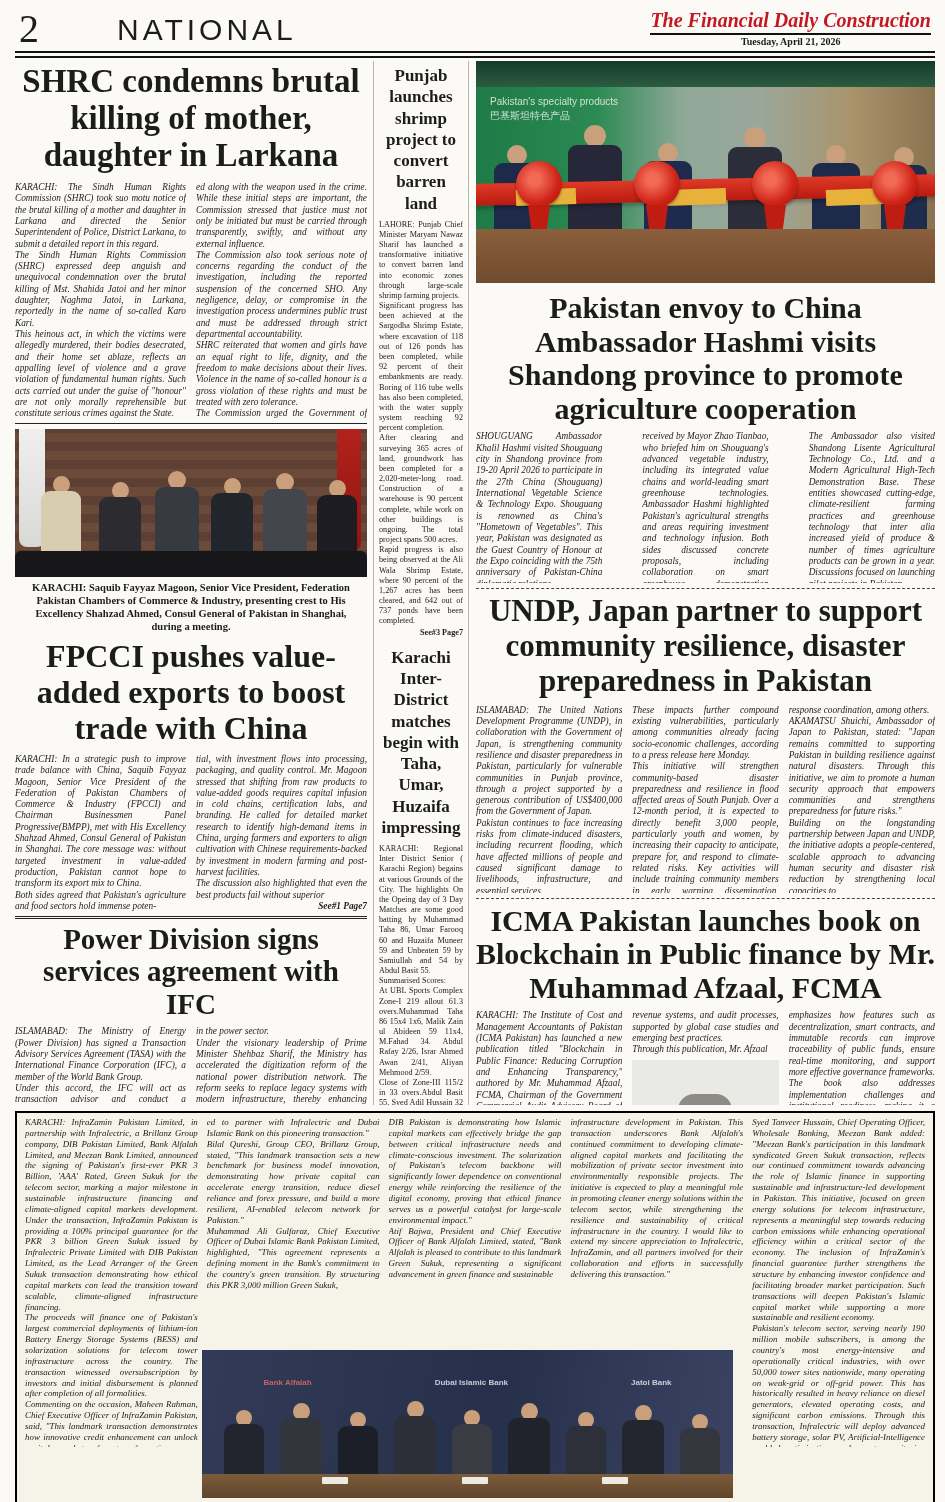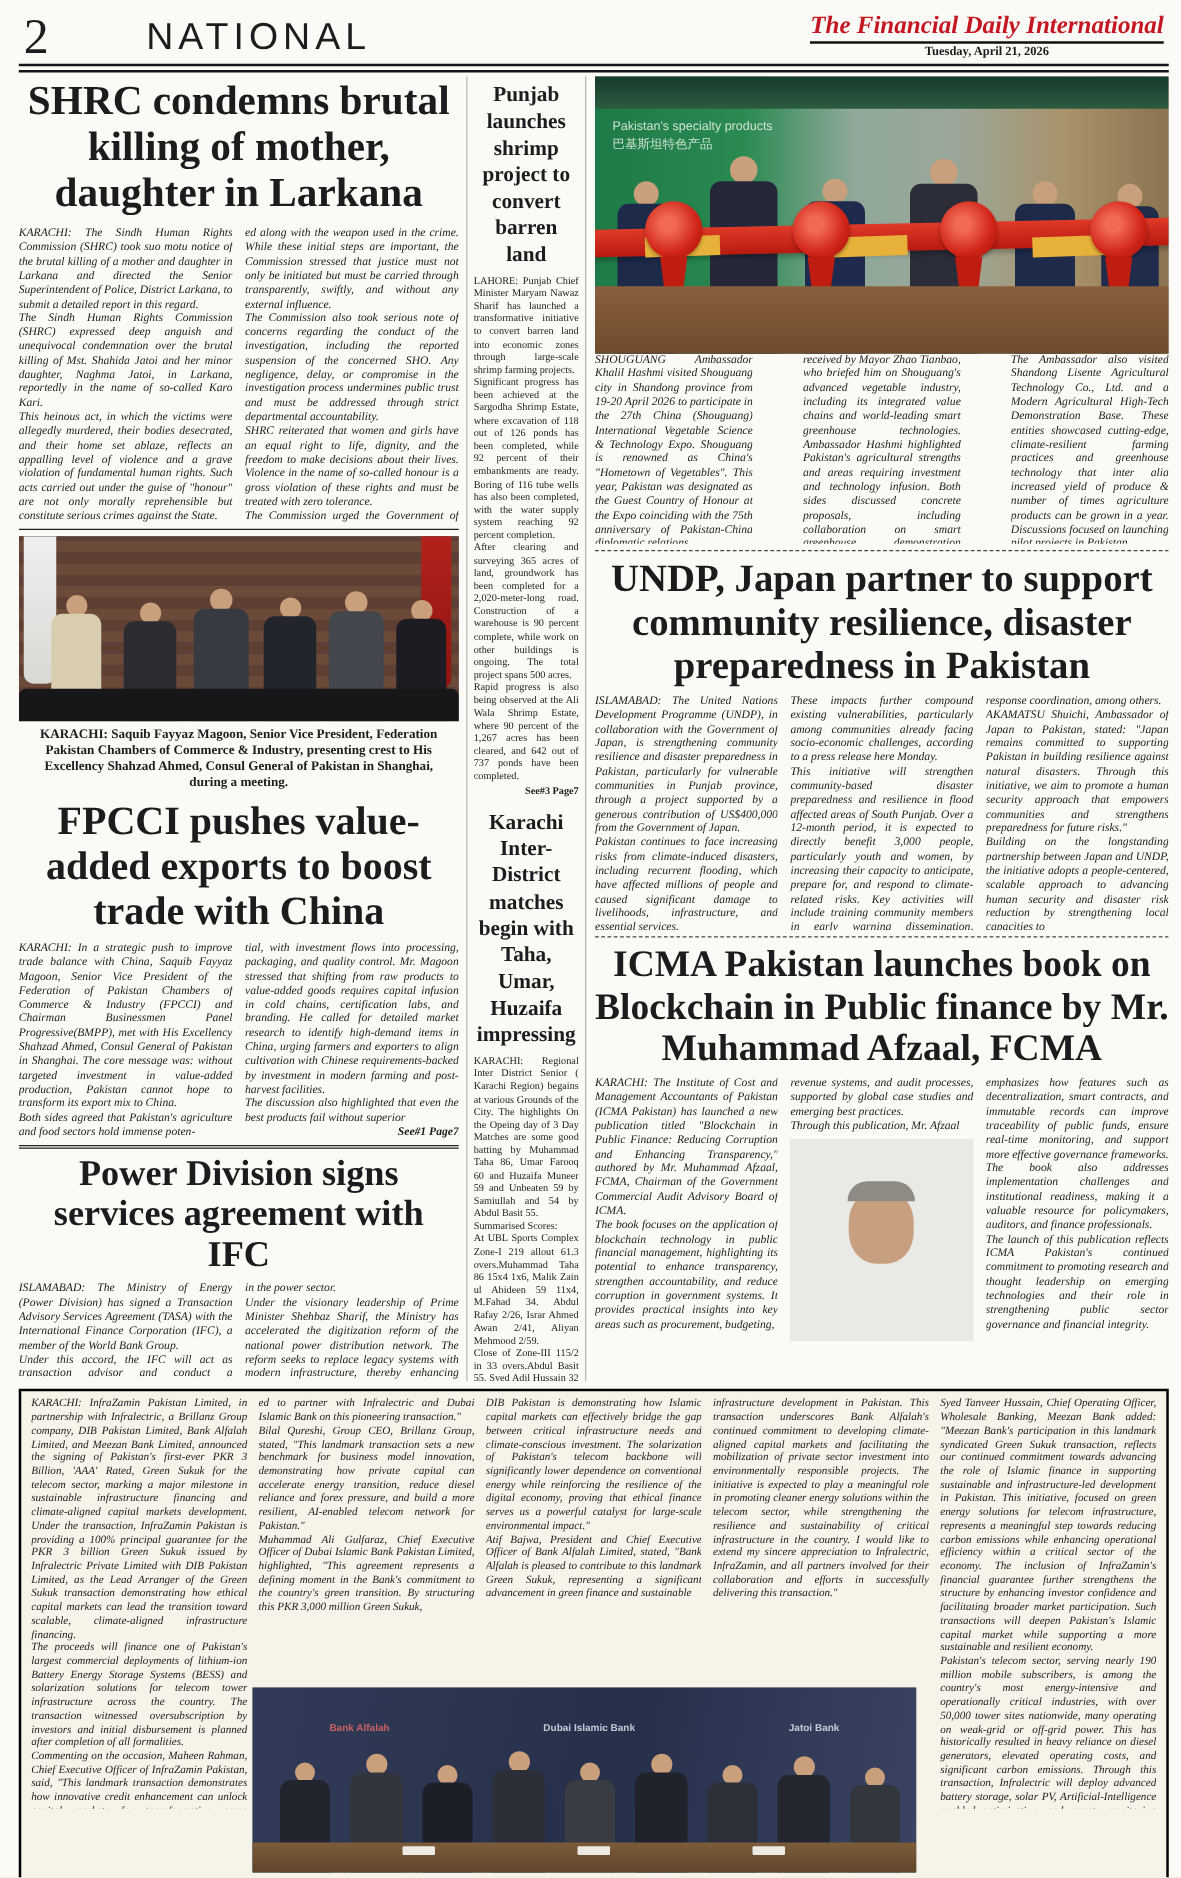--- a/index.html
+++ b/index.html
@@ -91,21 +91,21 @@
 <body>
 
 <div class="page">
 
   <div class="hdr">
     <div class="hdr-left">
       <div class="page-num">2</div>
       <div class="section-name">NATIONAL</div>
     </div>
     <div class="masthead-box">
-      <div class="masthead">The Financial Daily International</div>
+      <div class="masthead">The Financial Daily Construction</div>
       <div class="mast-date">Tuesday, April 21, 2026</div>
     </div>
   </div>
   <div class="thick-rule"></div>
 
   <div class="main-row">
 
     <div class="blk-left">
 
       <div>
@@ -249,20 +249,21 @@
         <div class="gold" style="left:190px;"></div>
         <div class="gold" style="left:350px;"></div>
         <div class="rosette" style="left:40px;"></div>
         <div class="rosette" style="left:158px;"></div>
         <div class="rosette" style="left:276px;"></div>
         <div class="rosette" style="left:396px;"></div>
         <div class="floor"></div>
       </div>
 
       <div>
+        <div class="headline h-envoy">Pakistan envoy to China Ambassador Hashmi visits Shandong province to promote agriculture cooperation</div>
         <div class="cols" style="height:152px;gap:40px;">
           <div class="body-text">SHOUGUANG Ambassador Khalil Hashmi visited Shouguang city in Shandong province from 19-20 April 2026  to participate in the 27th China (Shouguang) International Vegetable Science &amp; Technology Expo. Shouguang is renowned as China's "Hometown of Vegetables". This year, Pakistan was designated as the Guest Country of Honour at the Expo coinciding with the 75th anniversary of Pakistan-China diplomatic relations.
 On 19 April, the Ambassador was</div>
           <div class="body-text">received by Mayor Zhao Tianbao, who briefed him on Shouguang's advanced vegetable industry, including its integrated value chains and world-leading smart greenhouse technologies. Ambassador Hashmi highlighted Pakistan's agricultural strengths and areas requiring investment and technology infusion. Both sides discussed concrete proposals, including collaboration on smart greenhouse demonstration projects and deeper institutional and business linkages.</div>
           <div>
             <div class="body-text">The Ambassador also visited Shandong Lisente Agricultural Technology Co., Ltd. and a Modern Agricultural High-Tech Demonstration Base. These entities showcased cutting-edge, climate-resilient farming practices and greenhouse technology that inter alia increased yield of produce &amp; number of times agriculture products can be grown in a year. Discussions focused on launching pilot projects in Pakistan,</div>
             <div class="see">See#5 Page7</div>
           </div>
         </div>
       </div>

